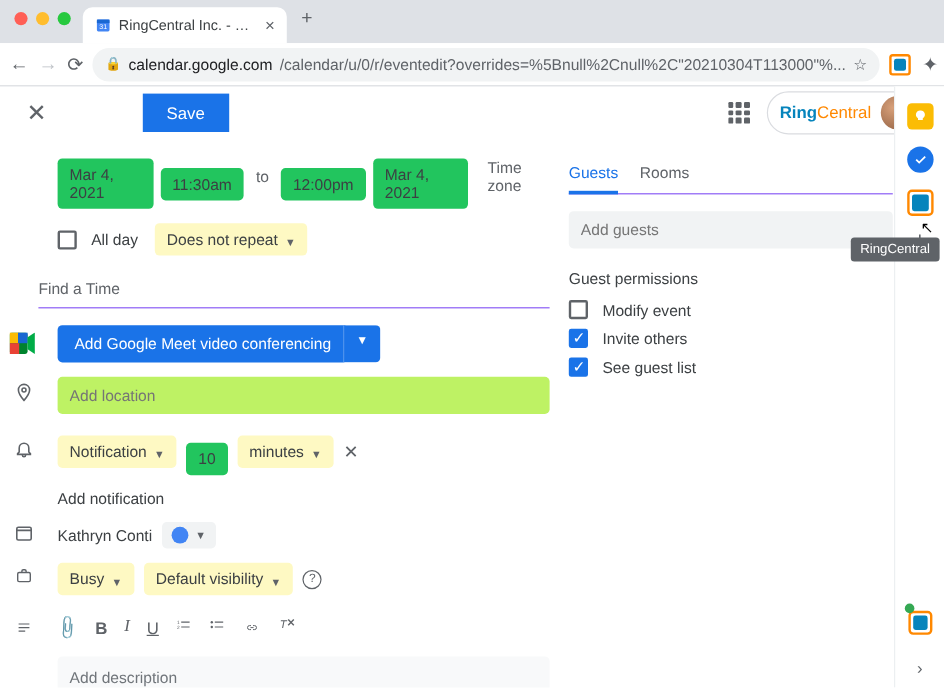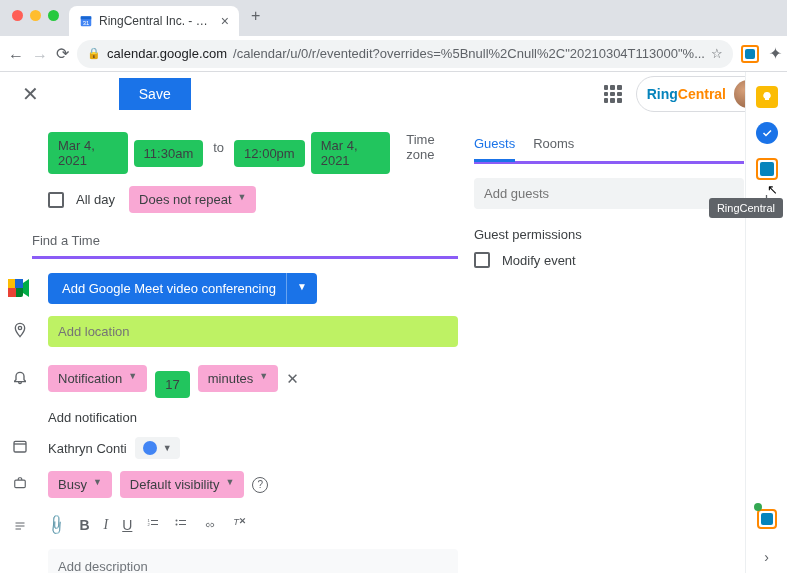--- a/index.html
+++ b/index.html
@@ -35,21 +35,21 @@
   
   .app-header { height: 44px; display: flex; align-items: center; padding: 0 18px 0 22px; }
   .close-event { color: #5f6368; font-size: 20px; margin-right: 20px; cursor: pointer; }
   .title-input { font-size: 23px; color: #70757a; border: none; outline: none; flex: 0 0 auto; width: 300px; }
   .save-btn { margin-left: 60px; background: #1a73e8; color: #fff; border: none; border-radius: 0; padding: 8px 20px; font-size: 14px; cursor: pointer; }
   .header-spacer { flex: 1; }
   .apps-grid { width: 18px; height: 18px; display: grid; grid-template-columns: repeat(3,1fr); gap: 2px; margin-right: 14px; }
   .apps-grid span { background: #5f6368; border-radius: 1px; }
   .brand-pill { border: 1px solid #dadce0; border-radius: 20px; padding: 3px 6px 3px 10px; display: flex; align-items: center; gap: 8px; }
   .brand-text .ring { color: #0684bc; font-weight: bold; font-size: 14px; }
-  .brand-text .central { color: #ff8800; font-weight: bold; font-size: 14px; }
+  .brand-text .central { color: #ff8800; font-weight: normal; font-size: 14px; }
   .brand-avatar { width: 28px; height: 28px; border-radius: 50%; background: radial-gradient(circle at 35% 35%, #d7a07a, #8b5a3c);}
   
   
   .event-body { display: flex; padding: 4px 0 0 48px; position: relative; }
   .left-col { flex: 1; max-width: 410px; }
   .right-col { width: 270px; margin-left: 16px; }
   .side-panel { position: absolute; right: 0; top: 72px; bottom: 0; width: 42px; border-left: 1px solid #eceff1; background: #fff; display: flex; flex-direction: column; align-items: center; gap: 14px; padding-top: 14px; }
   .sp-icon { width: 22px; height: 22px; border-radius: 4px; display: flex; align-items: center; justify-content: center; font-size: 12px; }
   .sp-keep { background: #fbbc04; color: #fff; }
   .sp-tasks { background: #1a73e8; color: #fff; border-radius: 50%; }
@@ -66,25 +66,25 @@
   .row { display: flex; align-items: center; gap: 6px; margin-bottom: 12px; }
   .chip { background: #22c55e; border-radius: 4px; padding: 6px 10px; font-size: 13px; color: #3c4043; cursor: pointer; margin-top: 12px; }
   .plain { font-size: 13px; color: #5f6368; padding: 0 4px; }
   .link-text { color: #3c4043; font-size: 13px; }
   .timezone { margin-left: 10px; color: #5f6368; font-size: 13px; }
   
   .checkbox { width: 16px; height: 16px; border: 2px solid #5f6368; border-radius: 2px; display: inline-block; position: relative; }
   .checkbox.checked { background: #1a73e8; border-color: #1a73e8; }
   .checkbox.checked::after { content: "✓"; color: #fff; position: absolute; top: -2px; left: 1px; font-size: 13px; }
   .check-label { font-size: 13px; color: #3c4043; margin-left: 6px; }
-  .dropdown-chip { background: #f9a8d4; border-radius: 4px; padding: 6px 10px; font-size: 13px; color: #3c4043; display: flex; align-items: flex-start; gap: 6px; cursor: pointer; }
+  .dropdown-chip { background: #fef9c3; border-radius: 4px; padding: 6px 10px; font-size: 13px; color: #3c4043; display: flex; align-items: flex-end; gap: 6px; cursor: pointer; }
   .caret { font-size: 9px; color: #5f6368; }
   
   
-  .tabs-row { display: flex; gap: 18px; border-bottom: 3px solid #8b5cf6; margin-bottom: 14px; margin-top: 8px; margin-left: -16px; padding-left: 0; }
+  .tabs-row { display: flex; gap: 18px; border-bottom: 1px solid #8b5cf6; margin-bottom: 14px; margin-top: 8px; margin-left: -16px; padding-left: 0; }
   .tab-item { font-size: 13px; color: #5f6368; padding: 8px 0; cursor: pointer; }
   .tab-item.active { color: #1a73e8; border-bottom: 3px solid #1a73e8; margin-bottom: -1px; font-weight: 500; }
   
   .left-rail-icon { position: absolute; left: -38px; color: #5f6368; font-size: 16px; width: 20px; text-align: center; }
   
   .field-row { position: relative; margin-bottom: 12px; display: flex; align-items: center; gap: 8px; }
   
   .meet-btn { background: #1a73e8; color: #fff; border-radius: 4px; padding: 8px 14px; font-size: 13px; display: flex; align-items: center; cursor: pointer; }
   .meet-split { background: #1a73e8; border-left: 1px solid rgba(255,255,255,0.35); padding: 8px 10px; border-radius: 0 4px 4px 0; color: #fff; font-size: 10px; cursor: pointer; margin-left: -4px; }
   .meet-wrap { display: flex; }
@@ -226,21 +226,21 @@
     <div class="field-row">
       <span class="left-rail-icon">
         <svg width="16" height="18" viewBox="0 0 24 24">
             <path fill="none" stroke="#5f6368" stroke-width="2" d="M18 16v-5a6 6 0 10-12 0v5l-2 2v1h16v-1l-2-2zM10 20a2 2 0 004 0"></path>
           </svg>
       </span>
       <span class="dropdown-chip">
         <span>Notification</span>
         <span class="caret">▼</span>
       </span>
-      <span class="chip" style="min-width:34px;text-align:left">17</span>
+      <span class="chip" style="min-width:34px;text-align:left">10</span>
       <span class="dropdown-chip">
         <span>minutes</span>
         <span class="caret">▼</span>
       </span>
       <span class="notification-remove">✕</span>
     </div>
     <div class="field-row">
       <span class="add-link">Add notification</span>
     </div>
 
@@ -328,20 +328,28 @@
     <div class="tabs-row" style="margin-left:0">
       <span class="tab-item active">Guests</span>
       <span class="tab-item">Rooms</span>
     </div>
     <input class="guest-input" placeholder="Add guests" style="">
     <div class="perm-title">Guest permissions</div>
     <div class="perm-row">
       <span class="checkbox"></span>
       <span class="label">Modify event</span>
     </div>
+    <div class="perm-row">
+      <span class="checkbox checked"></span>
+      <span class="label">Invite others</span>
+    </div>
+    <div class="perm-row">
+      <span class="checkbox checked"></span>
+      <span class="label">See guest list</span>
+    </div>
   </div>
 </div>
 
 <div class="side-panel">
   <div class="sp-icon sp-keep">
     <svg width="12" height="14" viewBox="0 0 24 24">
         <path d="M12 2a7 7 0 00-4 13v3h8v-3a7 7 0 00-4-13z" fill="#fff"></path>
       </svg>
   </div>
   <div class="sp-icon sp-tasks">

